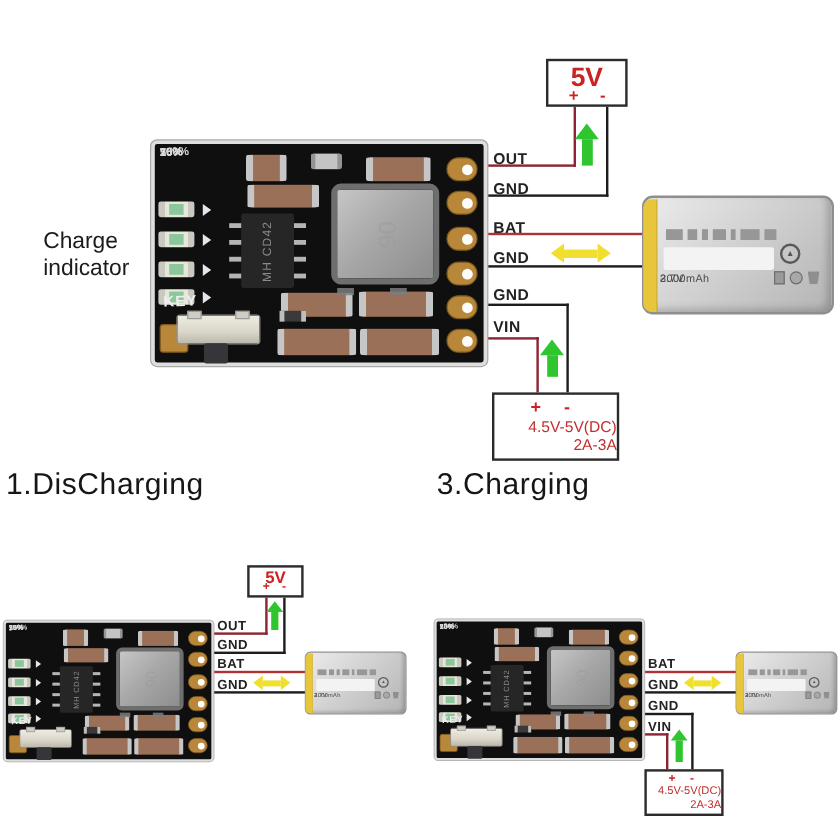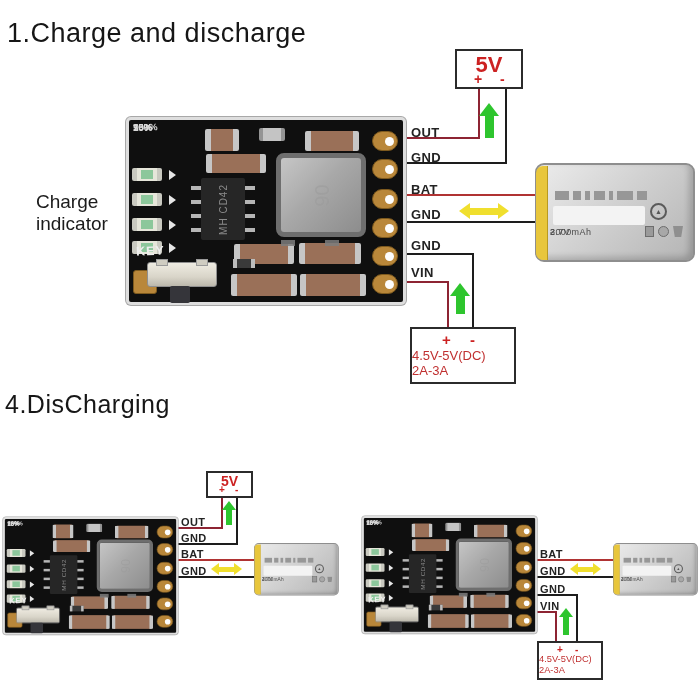--- a/index.html
+++ b/index.html
@@ -16,21 +16,21 @@
 
   
   .wire{position:absolute;}
   .wh{height:2px;} .wv{width:2px;}
   .red{background:#8d2433;} .blk{background:#1d1d1d;} .red2{background:#b03333;}
 
   
   .vbox{position:absolute;background:#fff;border:2px solid #2b2b2b;z-index:5;}
   .vbox .t5{position:absolute;width:100%;text-align:center;color:#cc2222;font-weight:bold;}
   .vbox .pm{position:absolute;color:#cc2222;font-weight:bold;}
-  .vbox .ln{position:absolute;width:100%;text-align:left;color:#c03030;}
+  .vbox .ln{position:absolute;width:100%;text-align:right;color:#c03030;}
 
   
   .ga{position:absolute;display:flex;flex-direction:column;align-items:center;z-index:4;}
   .ga .head{width:0;height:0;}
   .ga .stem{flex:1;}
   .ga.big .head{border-left:10px solid transparent;border-right:10px solid transparent;border-bottom:13px solid #2ec52e;}
   .ga.big .stem{width:9px;background:#2ec52e;}
   .ga.sm .head{border-left:7px solid transparent;border-right:7px solid transparent;border-bottom:9px solid #2ec52e;}
   .ga.sm .stem{width:6px;background:#2ec52e;}
 
@@ -95,21 +95,20 @@
   .bat-ico{top:61px;background:#9a9a9a;border:1px solid #6d6d6d;}
   .i1{left:108px;width:9px;height:11px;}
   .i2{left:121px;width:11px;height:11px;border-radius:50%;background:#a8a8a8;}
   .i3{left:136px;width:10px;height:11px;background:#8f8f8f;clip-path:polygon(0 0,100% 0,82% 100%,18% 100%);border:none;}
 </style>
 </head>
 <body>
 
 <div id="stage">
 
-  <div class="h1" style="left:7px;top:18px">1.Charge and discharge</div>
   <div class="note" style="left:36px;top:191px">Charge indicator</div>
 
   <div class="pcb-slot" style="left:126px;top:117px">
   <div class="pcb">
     <div class="pct">
       <div>25%</div>
       <div>50%</div>
       <div>75%</div>
       <div>100%</div>
     </div>
@@ -236,21 +235,21 @@
       <span>-</span>
       <span>3.7V</span>
       <span>2000mAh</span>
     </div>
     <span class="bat-ico i1"></span>
     <span class="bat-ico i2"></span>
     <span class="bat-ico i3"></span>
   </div>
 </div>
 
-  <div class="h2" style="left:5px;top:390px">4.DisCharging</div>
+  <div class="h2" style="left:5px;top:390px">1.DisCharging</div>
   <div class="pcb-slot small" style="left:3px;top:517px">
   <div class="pcb">
     <div class="pct">
       <div>25%</div>
       <div>50%</div>
       <div>75%</div>
       <div>100%</div>
     </div>
     <div class="led" style="top:48px">
           <i></i>
@@ -358,20 +357,21 @@
       <span>-</span>
       <span>3.7V</span>
       <span>2000mAh</span>
     </div>
     <span class="bat-ico i1"></span>
     <span class="bat-ico i2"></span>
     <span class="bat-ico i3"></span>
   </div>
 </div>
 
+  <div class="h2" style="left:364px;top:390px">3.Charging</div>
   <div class="pcb-slot small" style="left:362px;top:516px">
   <div class="pcb">
     <div class="pct">
       <div>25%</div>
       <div>50%</div>
       <div>75%</div>
       <div>100%</div>
     </div>
     <div class="led" style="top:48px">
           <i></i>

